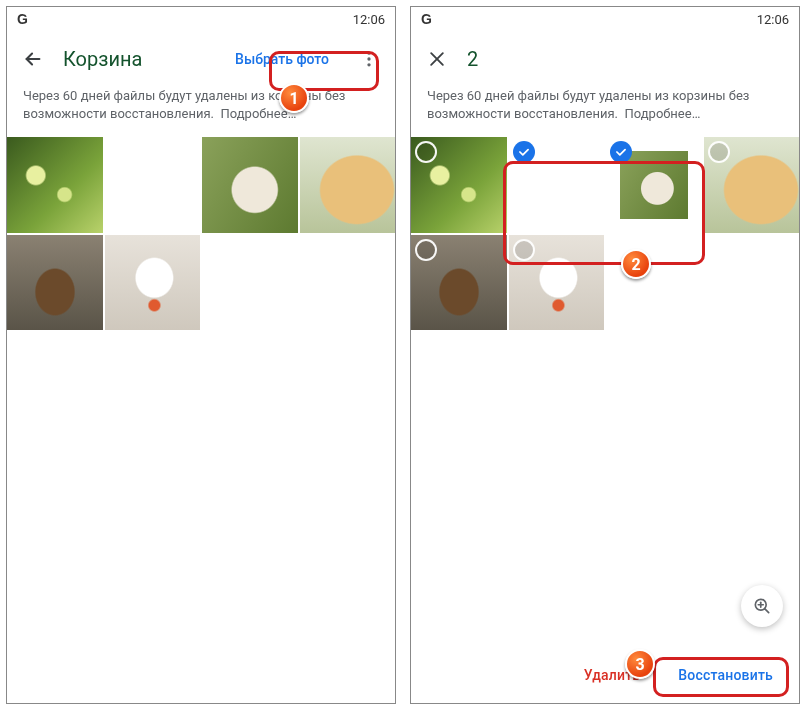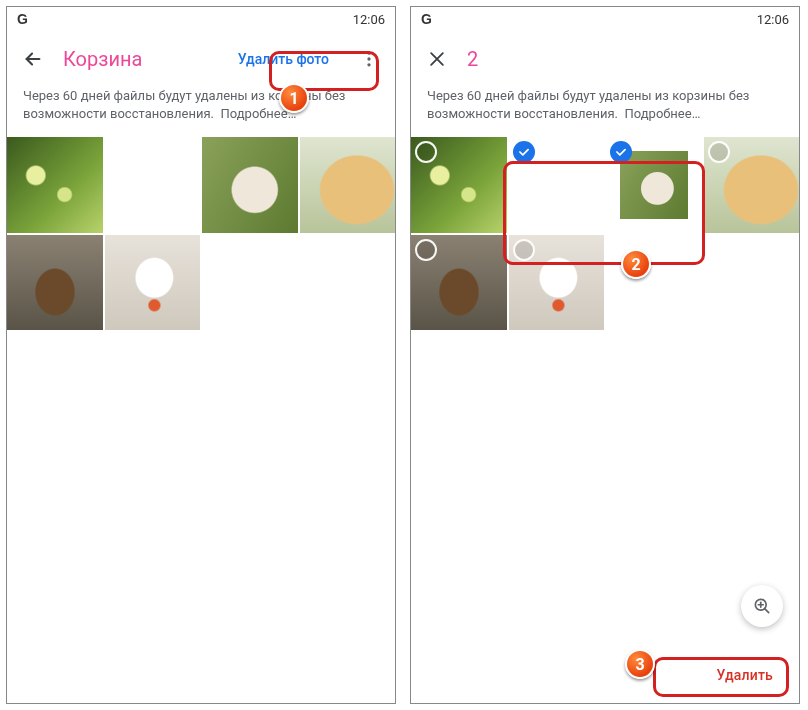--- a/index.html
+++ b/index.html
@@ -44,21 +44,21 @@
     gap: 10px;
   }
   .iconbtn {
     width: 40px; height: 40px;
     display:flex; align-items:center; justify-content:center;
     border-radius: 50%;
     color:#5f6368;
   }
   .title {
     font-size: 20px;
-    color:#ec4899;
+    color:#14532d;
     flex: 1;
     font-weight: 400;
   }
   .select-photo-btn {
     color:#1a73e8;
     font-size:14px;
     font-weight:500;
     padding: 6px 10px;
   }
   .overflow { color:#5f6368; }
@@ -181,21 +181,21 @@
     <span>12:06</span>
   </div>
   <div class="appbar">
     <div class="iconbtn">
       <svg width="22" height="22" viewBox="0 0 24 24" fill="none" stroke="#3c4043" stroke-width="2.2" stroke-linecap="round" stroke-linejoin="round">
           <line x1="19" y1="12" x2="5" y2="12"></line>
           <polyline points="11 18 5 12 11 6"></polyline>
         </svg>
     </div>
     <div class="title">Корзина</div>
-    <div class="select-photo-btn">Удалить фото</div>
+    <div class="select-photo-btn">Выбрать фото</div>
     <div class="iconbtn overflow">
       <svg width="20" height="20" viewBox="0 0 24 24" fill="#5f6368">
           <circle cx="12" cy="5" r="2"></circle>
           <circle cx="12" cy="12" r="2"></circle>
           <circle cx="12" cy="19" r="2"></circle>
         </svg>
     </div>
   </div>
   <div class="notice">
     <span>Через 60 дней файлы будут удалены из корзины без возможности восстановления.</span>
@@ -283,20 +283,21 @@
     <svg width="20" height="20" viewBox="0 0 24 24" fill="none" stroke="#5f6368" stroke-width="2" stroke-linecap="round">
         <circle cx="10.5" cy="10.5" r="6.5"></circle>
         <line x1="20" y1="20" x2="15.2" y2="15.2"></line>
         <line x1="10.5" y1="7.5" x2="10.5" y2="13.5"></line>
         <line x1="7.5" y1="10.5" x2="13.5" y2="10.5"></line>
       </svg>
   </div>
 
   <div class="footer">
     <div class="txtbtn danger">Удалить</div>
+    <div class="txtbtn primary">Восстановить</div>
   </div>
 
   <div class="callout" style="left:92px; top:154px; width:202px; height:104px;"></div>
   <div class="badge" style="left:210px; top:242px;">2</div>
 
   <div class="callout" style="left:242px; top:650px; width:136px; height:40px;"></div>
   <div class="badge" style="left:214px; top:642px;">3</div>
 </div>
 
 </body></html>

